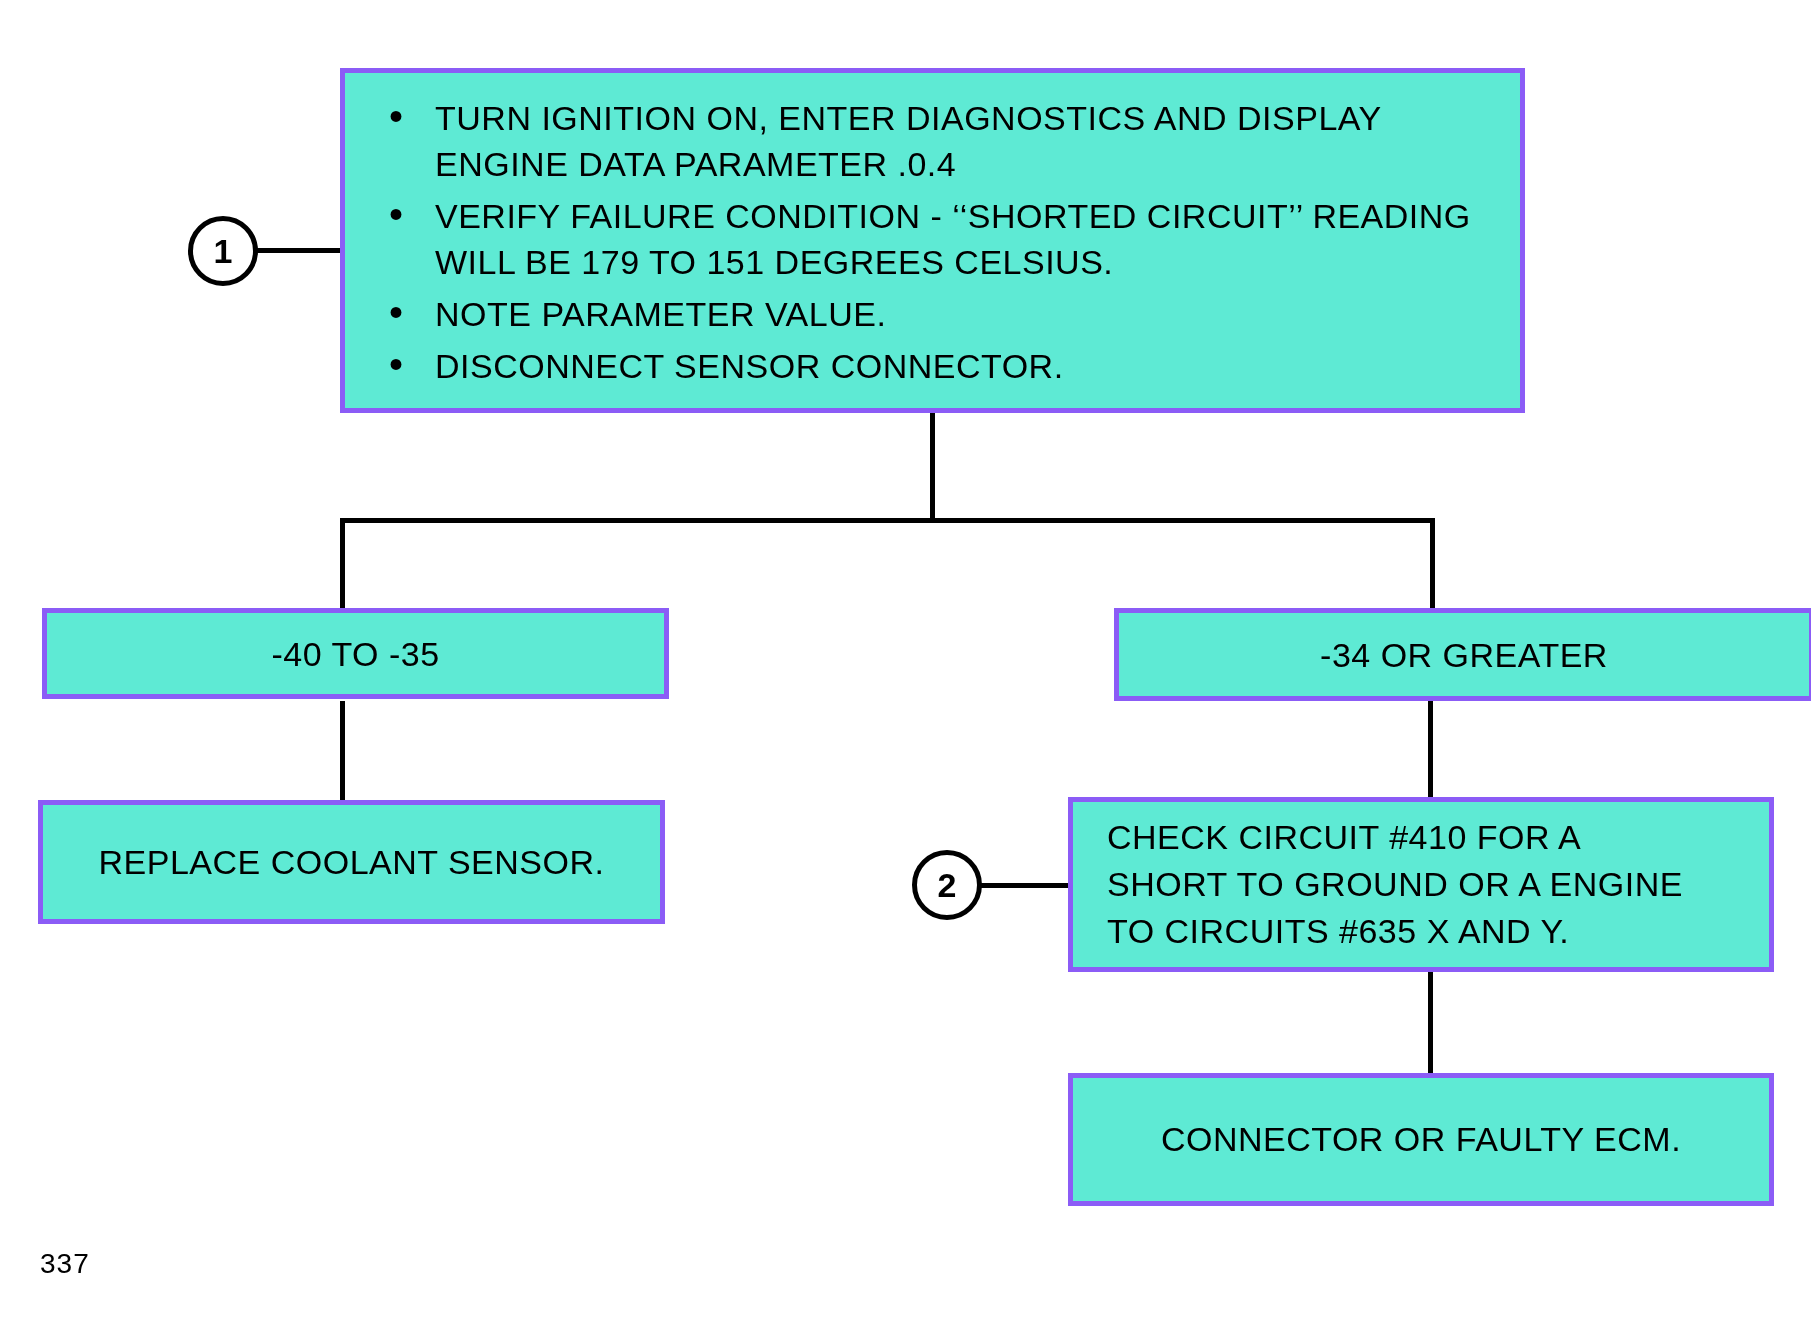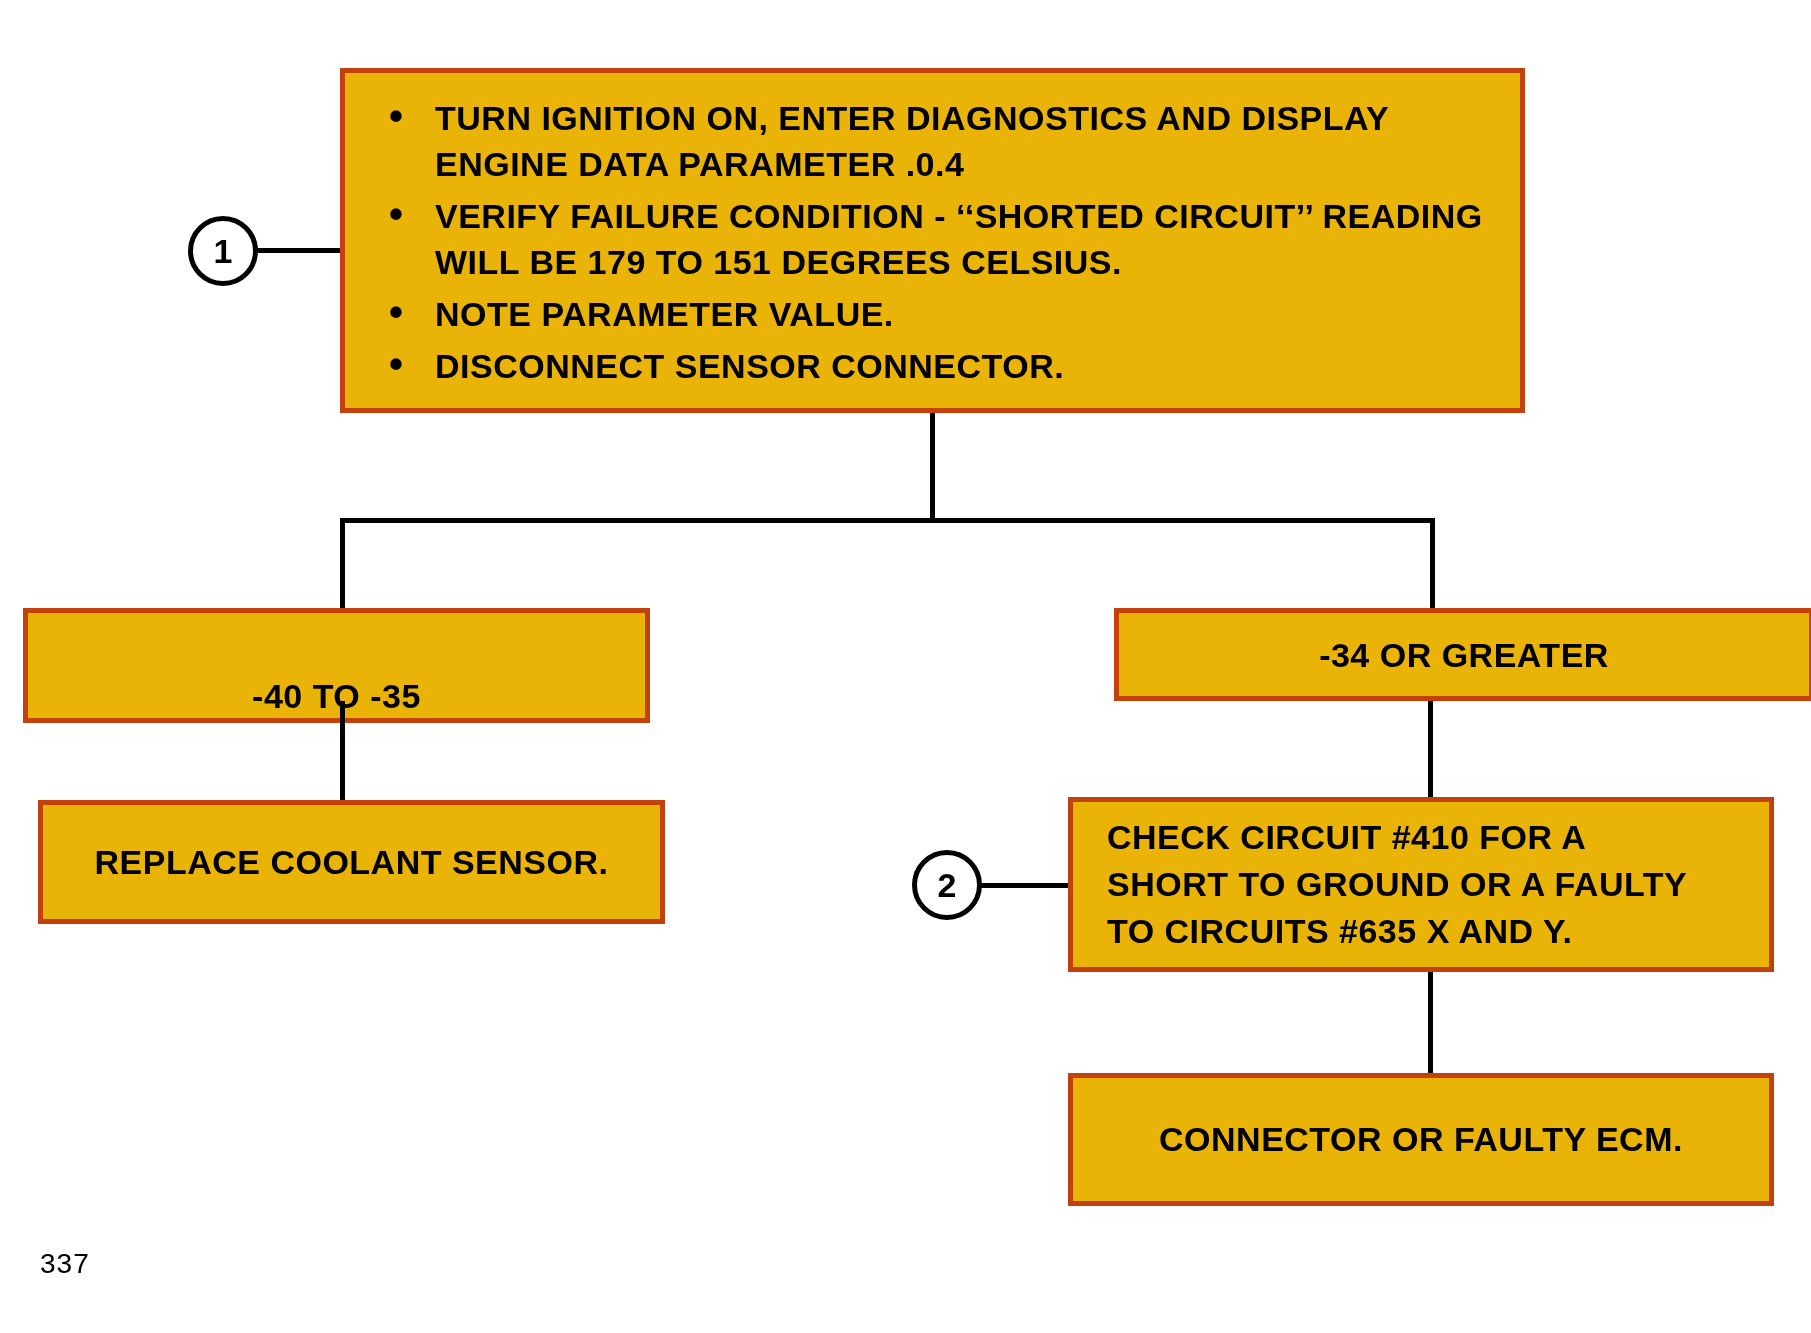--- a/index.html
+++ b/index.html
@@ -15,23 +15,23 @@
     position: relative;
     width: 1811px;
     height: 1333px;
     background: #ffffff;
     overflow: hidden;
   }
 
   .box {
     position: absolute;
     box-sizing: border-box;
-    border: 5px solid #c2410c;
-    background: #eab308;
-    font-weight: bold;
+    border: 5px solid #8b5cf6;
+    background: #5eead4;
+    font-weight: normal;
     letter-spacing: 0.5px;
   }
 
   
   #step1-box {
     left: 340px;
     top: 68px;
     width: 1185px;
     height: 345px;
     padding: 22px 20px 0 30px;
@@ -60,25 +60,24 @@
   .label-box {
     display: flex;
     align-items: center;
     justify-content: center;
     text-align: center;
     font-size: 34px;
     line-height: 44px;
   }
 
   #left-range-box {
-    left: 23px;
+    left: 42px;
     top: 608px;
     width: 627px;
-    height: 115px;
-    align-items: flex-end;
+    height: 91px;
   }
   #right-range-box {
     left: 1070px;
     top: 608px;
     width: 700px;
     height: 93px;
     margin-left: 44px;
   }
   #replace-box {
     left: 38px;
@@ -198,21 +197,21 @@
     <span>REPLACE COOLANT SENSOR.</span>
   </div>
 
   <div class="step-circle" id="circle-2">
     <span>2</span>
   </div>
   <div class="line h" style="left:980px; top:883px; width:92px;"></div>
 
   <div class="box" id="check-circuit-box">
     <span>CHECK CIRCUIT #410 FOR A</span>
-    <span>SHORT TO GROUND OR A FAULTY</span>
+    <span>SHORT TO GROUND OR A ENGINE</span>
     <span>TO CIRCUITS #635 X AND Y.</span>
   </div>
 
   <div class="line v" style="left:1428px; top:972px; height:103px;"></div>
 
   <div class="box" id="check-ecm-box">
     <span>CONNECTOR OR FAULTY ECM.</span>
   </div>
 
   <div id="page-number">337</div>

